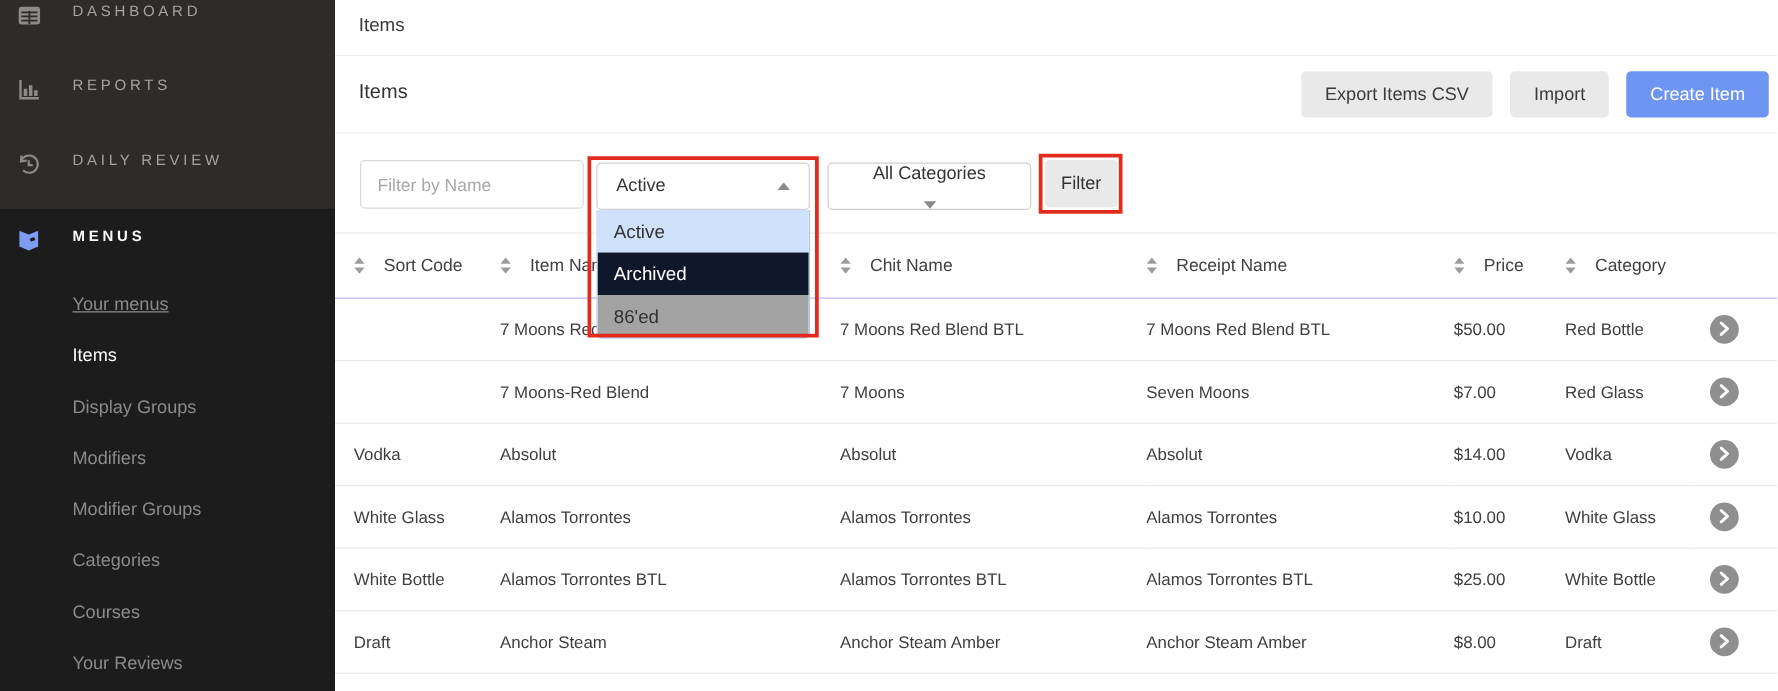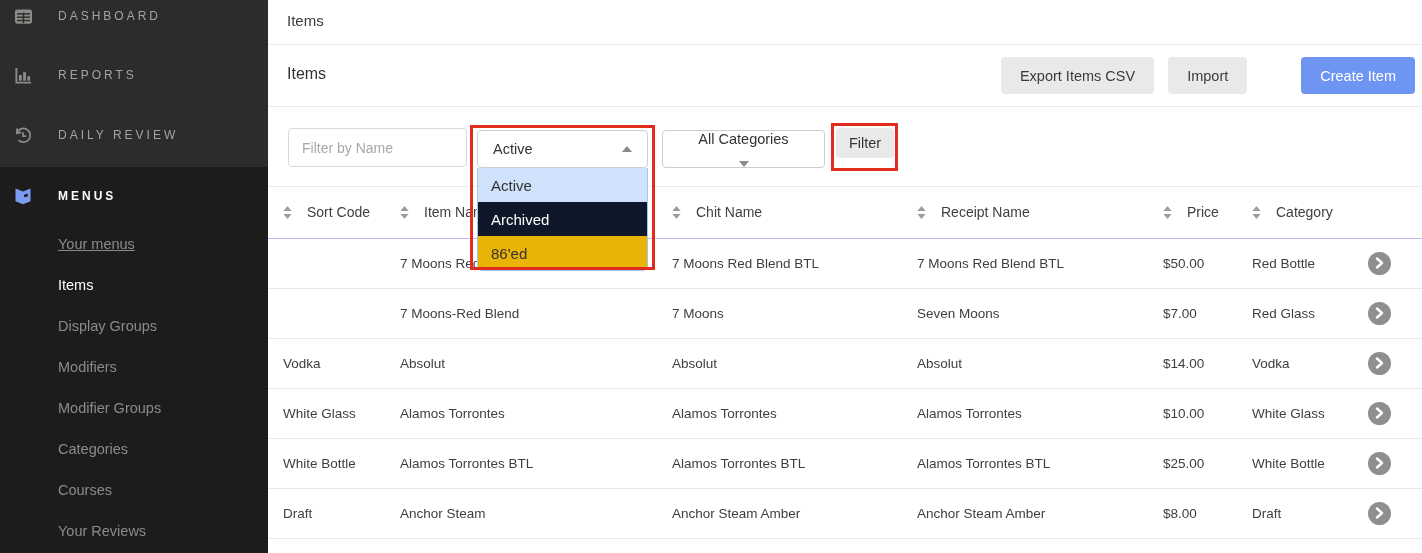--- a/index.html
+++ b/index.html
@@ -4,53 +4,53 @@
 <style>
   * { margin:0; padding:0; box-sizing:border-box; }
   html,body { width:1422px; height:553px; }
   #app {
     position:relative; width:1422px; height:553px; background:#fff;
     font-family:"Liberation Sans", sans-serif; overflow:hidden;
   }
   
   .sidebar { position:absolute; left:0; top:0; width:268px; height:553px; background:#1d1c1c; }
   .sidebar-top { position:absolute; top:0; left:0; width:268px; height:167px; background:#2d2c2b; }
-  .nav-item { position:absolute; left:13px; height:28px; display:flex; align-items:center; cursor:pointer; }
+  .nav-item { position:absolute; left:13px; height:28px; display:flex; align-items:flex-start; cursor:pointer; }
   .nav-icon { width:20px; height:20px; display:flex; align-items:center; justify-content:center; }
   .nav-label { margin-left:25px; font-size:12px; letter-spacing:3px; color:#a5a3a1; white-space:nowrap; }
   .nav-item.active .nav-label { color:#fafafa; font-weight:600; }
   .sub-item { position:absolute; left:58px; height:20px; font-size:14.5px; color:#8d8b8a; cursor:pointer; white-space:nowrap; }
   .sub-item.active { color:#ffffff; font-weight:500; }
   
   .topbar { position:absolute; left:268px; top:0; width:1154px; height:45px; background:#fff; border-bottom:1px solid #ececec; }
   .topbar-title { position:absolute; left:19px; top:12px; font-size:15px; color:#3a3a3a; }
   .page-header { position:absolute; left:268px; top:45px; width:1154px; height:62px; background:#fff; border-bottom:1px solid #ececec; }
   .page-title { position:absolute; left:19px; top:20px; font-size:16px; color:#333; }
   .header-buttons { position:absolute; right:7px; top:12px; display:flex; gap:14px; }
   .btn { height:37px; border:none; border-radius:4px; font-family:inherit; font-size:14.5px;
          display:flex; align-items:center; padding:4px 19px; cursor:pointer; white-space:nowrap; }
   .btn-gray { background:#e9e9e9; color:#3b3b3b; }
-  .btn-blue { background:#6e95f1; color:#ffffff;margin-left:40px; }
+  .btn-blue { background:#6e95f1; color:#ffffff; }
   
   .filter-bar { position:absolute; left:268px; top:107px; width:1154px; height:80px; background:#fff; border-bottom:1px solid #ececec; }
   .name-input { position:absolute; left:20px; top:21px; width:179px; height:39px;
     border:1px solid #d9d9d9; border-radius:4px; padding:0 13px; font-family:inherit; font-size:14px; color:#b91c1c; }
   .name-input::placeholder { color:#a8a8a8; }
   .select-box { position:absolute; top:23px; height:38px; background:#fff; border:1px solid #cfcfcf; border-radius:4px;
     display:flex; align-items:center; justify-content:space-between; padding:0 15px; font-size:14.5px; color:#333; cursor:pointer; }
   .select-status { left:209px; width:171px; }
   .select-category { left:394px; width:163px;flex-direction:column; }
   .tri-up { width:0; height:0; border-left:5px solid transparent; border-right:5px solid transparent; border-bottom:6px solid #8a8a8a; }
   .tri-down { width:0; height:0; border-left:5px solid transparent; border-right:5px solid transparent; border-top:6px solid #8a8a8a; }
-  .filter-btn { position:absolute; left:568px; top:21px; width:58px; height:30px; background:#e9e9e9;
+  .filter-btn { position:absolute; left:568px; top:21px; width:58px; height:38px; background:#e9e9e9;
     border:none; border-radius:4px; font-family:inherit; font-size:14.5px; color:#333; cursor:pointer; }
   
   .dropdown-menu { position:absolute; left:477px; top:168px; width:171px; z-index:10; background:#fff;
     border:1px solid #a4c4f3; border-top:none; border-radius:0 0 5px 5px; overflow:hidden; }
-  .option { height:34px; display:flex; align-items:center; padding-left:13px; font-size:15px; color:#333; background:#eab308; cursor:pointer; }
+  .option { height:34px; display:flex; align-items:center; padding-left:13px; font-size:15px; color:#333; background:#a3a3a3; cursor:pointer; }
   .option.selected { background:#cfe1fb; }
   .option.highlighted { background:#0f172a; color:#fff; }
   
   .red-box { position:absolute; border:3px solid #e12b1d; z-index:20; pointer-events:none; }
   .red-box-dropdown { left:470px; top:125px; width:185px; height:145px; }
   .red-box-filter { left:831px; top:123px; width:67px; height:48px; }
   
   .items-table { position:absolute; left:268px; top:187px; width:1154px; border-collapse:collapse; table-layout:fixed; }
   .items-table th { height:51px; border-bottom:1px solid #c4b5fd; text-align:left; font-weight:400; font-size:14px; color:#404040; cursor:pointer; }
   .th-inner { display:flex; align-items:center; gap:15px; }

